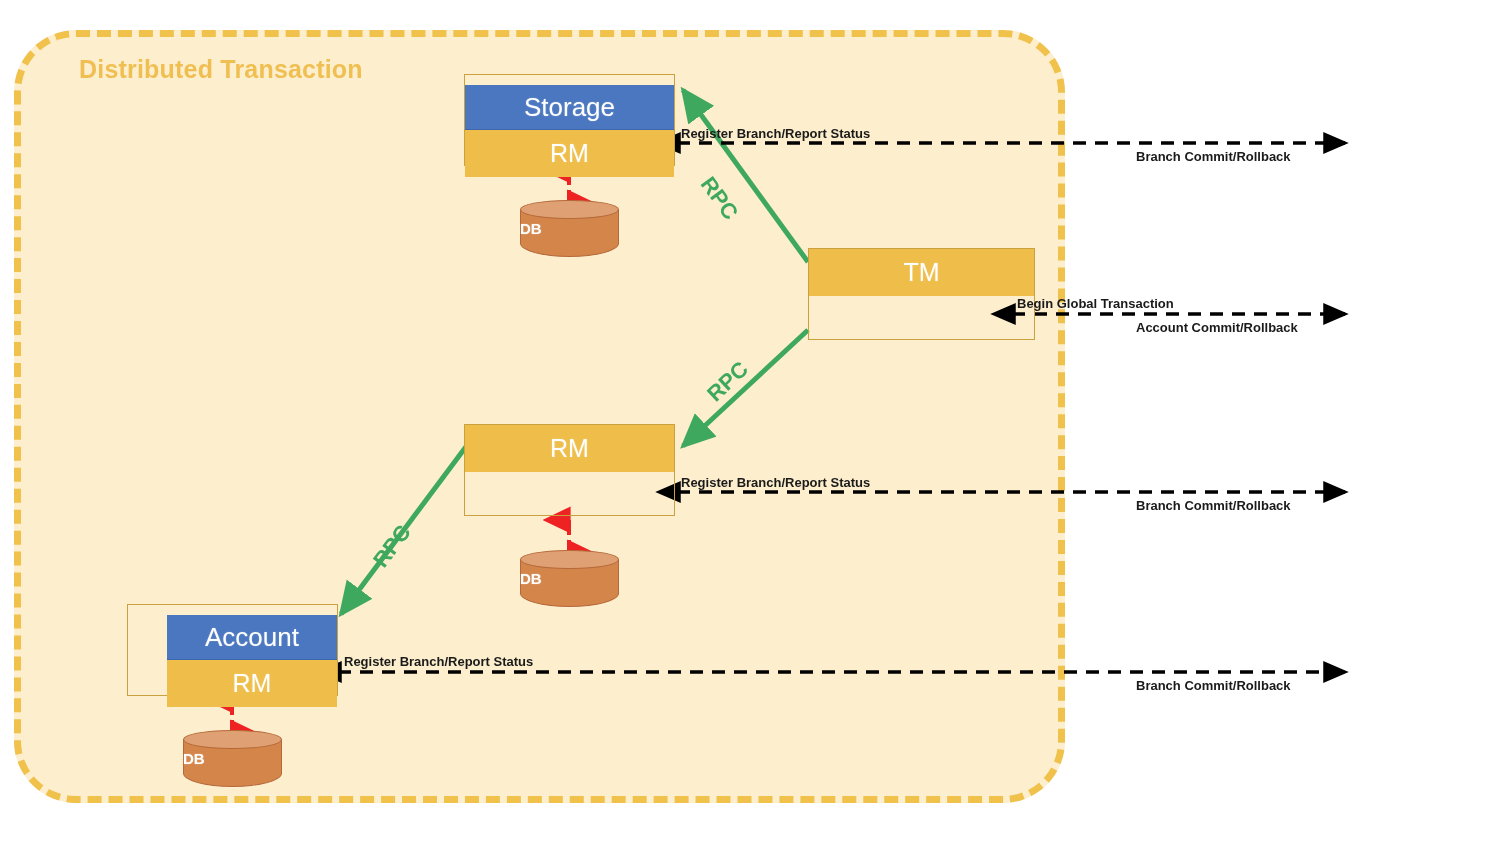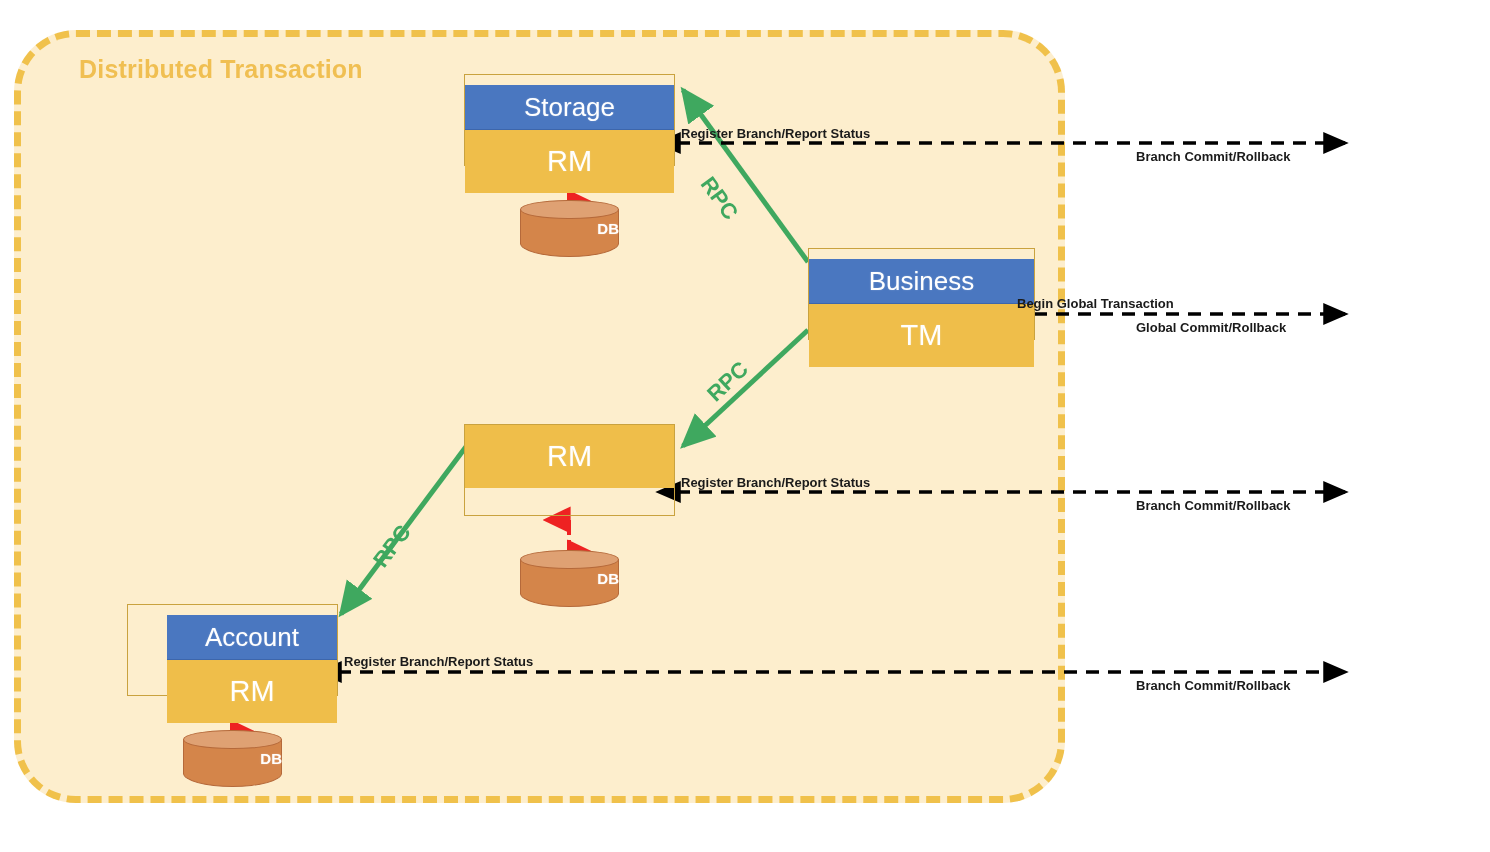--- a/index.html
+++ b/index.html
@@ -65,25 +65,25 @@
     align-items: center;
     justify-content: center;
     height: 45px;
     text-shadow: 0 0 2px rgba(255,255,255,.25);
     margin-top: 10px;
   }
   .node-body {
     box-sizing: border-box;
     background: #efbe4a;
     color: #ffffff;
-    font-size: 29px;
+    font-size: 25px;
     display: flex;
     align-items: center;
     justify-content: center;
-    height: 63px;
+    height: 47px;
     text-shadow: 0 0 2px rgba(255,255,255,.25);
     text-align: center;
   }
 
   #node-storage { left: 464px; top: 74px;  width: 211px; height: 92px; }
   #node-order   { left: 464px; top: 424px; width: 211px; height: 92px; }
   #node-business{ left: 808px; top: 248px; width: 227px; height: 92px; }
   #node-account { left: 127px; top: 604px; width: 211px; height: 92px; padding-left: 39px; }
 
   
@@ -110,21 +110,21 @@
     width: 99px; height: 19px;
     box-sizing: border-box;
     background: #dfa173;
     border: 1px solid #b5693a;
     border-radius: 50px / 10px;
   }
   .db-label {
     position: absolute;
     left: 0; top: 20px;
     width: 99px;
-    text-align: right;
+    text-align: left;
     color: #ffffff;
     font-size: 15px;
     font-weight: bold;
     text-shadow: 0 0 2px rgba(255,255,255,.3);
   }
   #db-storage { left: 520px; top: 200px; }
   #db-order   { left: 520px; top: 550px; }
   #db-account { left: 183px; top: 730px; }
 
   
@@ -222,21 +222,20 @@
   <div class="rpc-label" style="left:716px; top:172px; transform: rotate(54deg);">RPC</div>
   <div class="rpc-label" style="left:702px; top:388px; transform: rotate(-43deg);">RPC</div>
   <div class="rpc-label" style="left:368px; top:557px; transform: rotate(-53deg);">RPC</div>
 
   <div class="node" id="node-storage">
     <div class="node-head">Storage</div>
     <div class="node-body">RM</div>
   </div>
 
   <div class="node" id="node-business">
-    <div class="node-head">Business</div>
     <div class="node-body">TM</div>
   </div>
 
   <div class="node" id="node-order">
     <div class="node-body">RM</div>
   </div>
 
   <div class="node" id="node-account">
     <div class="node-head">Account</div>
     <div class="node-body">RM</div>
@@ -258,21 +257,21 @@
     <div class="db-body"></div>
     <div class="db-top"></div>
     <div class="db-label">DB</div>
   </div>
 
 
   <div class="flow-label" style="left:681px; top:126px;">Register Branch/Report Status</div>
   <div class="flow-label" style="left:1136px; top:149px;">Branch Commit/Rollback</div>
 
   <div class="flow-label" style="left:1017px; top:296px;">Begin Global Transaction</div>
-  <div class="flow-label" style="left:1136px; top:320px;">Global Commit/Rollback</div>
+  <div class="flow-label" style="left:1136px; top:320px;">Account Commit/Rollback</div>
 
   <div class="flow-label" style="left:681px; top:475px;">Register Branch/Report Status</div>
   <div class="flow-label" style="left:1136px; top:498px;">Branch Commit/Rollback</div>
 
   <div class="flow-label" style="left:344px; top:654px;">Register Branch/Report Status</div>
   <div class="flow-label" style="left:1136px; top:678px;">Branch Commit/Rollback</div>
 
 </div>
 
 </body></html>

